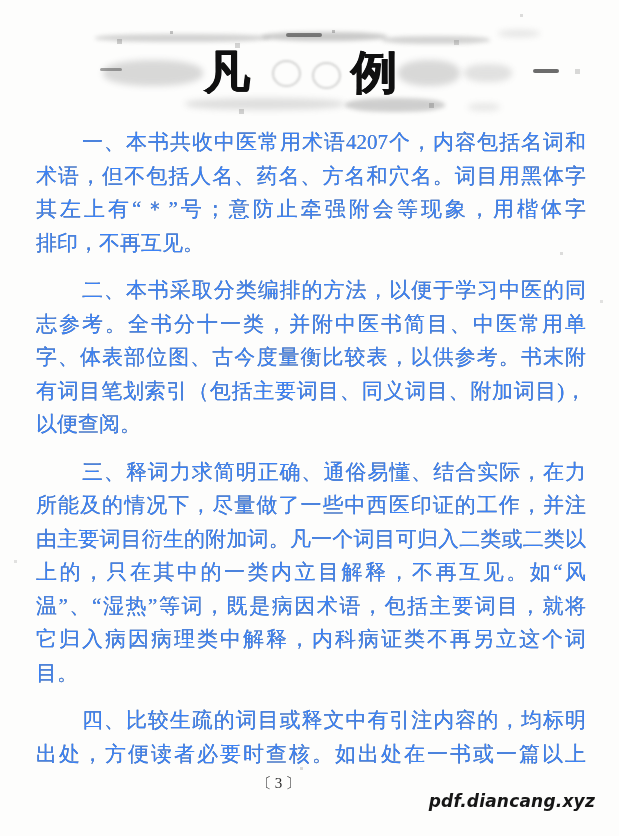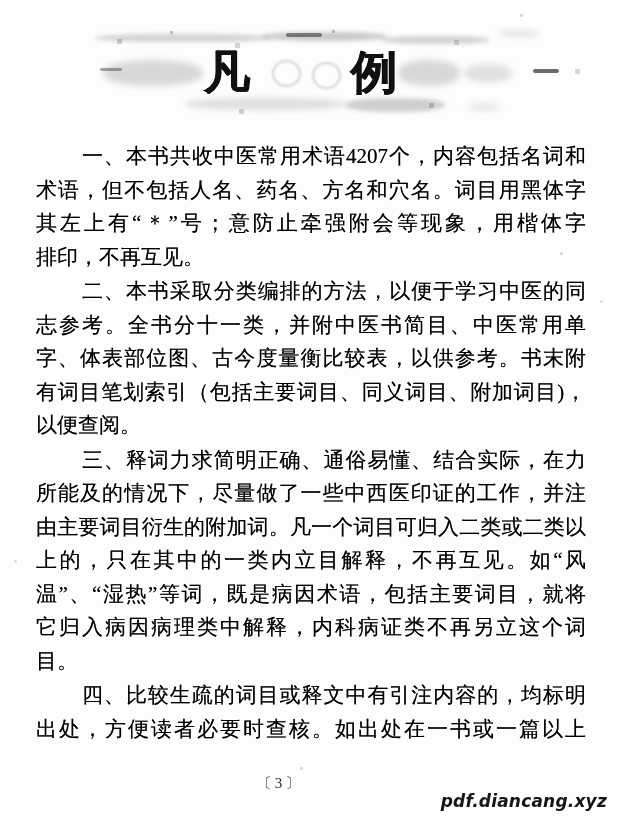--- a/index.html
+++ b/index.html
@@ -21,39 +21,39 @@
     font-family:"Liberation Serif","DejaVu Serif",serif;
   }
   #title-char-left{left:204px;}
   #title-char-right{left:351px;}
   .faint-ring{
     position:absolute;border:2.5px solid rgba(60,60,60,.22);
     border-radius:50%;filter:blur(.8px);
   }
   
   #body-text{
-    position:absolute;left:36px;top:140px;width:550px;
-    color:#000000;
+    position:absolute;left:36px;top:126px;width:550px;
+    color:#3b82f6;
   }
   .ln{
     height:33.5px;line-height:33.5px;font-size:21px;
     text-align:justify;text-align-last:justify;
     text-shadow:0 0 .4px rgba(20,20,20,.65);
     overflow:hidden;
   }
   .ind{text-indent:46px;}
-  .pgap{margin-top:1px;}
+  .pgap{margin-top:14px;}
   .end{text-align-last:left;}
   
   #page-number{
     position:absolute;left:240px;top:774px;width:80px;
     text-align:center;font-size:15px;letter-spacing:3px;color:#2a2a2a;
   }
   #watermark{
-    position:absolute;right:12px;top:791px;
+    position:absolute;right:24px;top:791px;
     font-family:"DejaVu Sans","Liberation Sans",sans-serif;
     font-style:italic;font-weight:600;font-size:17px;color:#161616;
     letter-spacing:.2px;
   }
   
   .smudge{position:absolute;background:#666;border-radius:45%;}
   .s-blur2{filter:blur(2px);}
   .s-blur3{filter:blur(3px);}
   .dash{position:absolute;background:#3c3c3c;border-radius:2px;filter:blur(.4px);}
   #specks{

